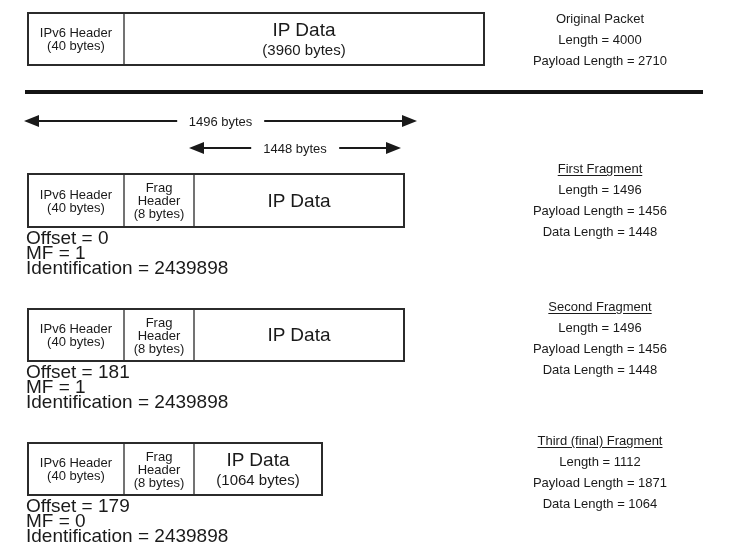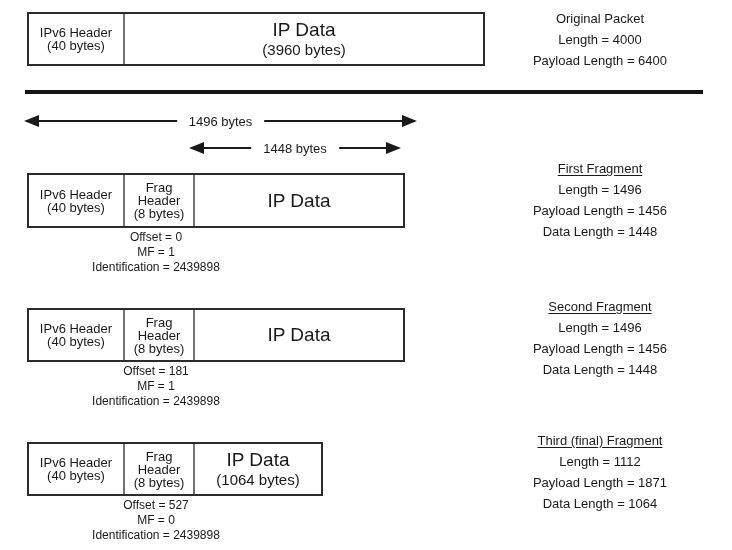--- a/index.html
+++ b/index.html
@@ -14,21 +14,21 @@
   .cell-h{width:94px;}
   .cell-f{width:70px;}
   .cell-d{flex:1;}
   .small-txt{font-size:13px;line-height:13px;}
   .ipdata-txt{font-size:19px;line-height:22px;}
   .ipdata-sub{font-size:15px;line-height:18px;}
   
   .info{position:absolute;left:484px;width:232px;text-align:center;font-size:13px;line-height:21px;}
   .info .title-u{text-decoration:underline;text-underline-offset:2px;}
   
-  .meta{position:absolute;left:26px;width:260px;text-align:center;font-size:12px;line-height:15px;}
+  .meta{position:absolute;left:26px;width:260px;text-align:left;font-size:19px;line-height:15px;}
   
   .thickline{position:absolute;left:25px;top:90px;width:678px;height:4px;background:#141414;}
   
   .arrow{position:absolute;height:16px;}
   .arrow .shaft{position:absolute;left:9px;right:9px;top:7px;height:2px;background:#1a1a1a;}
   .arrow .head{position:absolute;top:2px;width:0;height:0;border-top:6px solid transparent;border-bottom:6px solid transparent;}
   .arrow .head-l{left:0;border-right:15px solid #1a1a1a;}
   .arrow .head-r{right:0;border-left:15px solid #1a1a1a;}
   .arrow .lbl{position:absolute;left:50%;top:8px;transform:translate(-50%,-50%);background:#ffffff;padding:0 12px;font-size:13px;white-space:nowrap;}
 </style>
@@ -43,21 +43,21 @@
       <div>(40 bytes)</div>
     </div>
     <div class="cell cell-d sep">
       <div class="ipdata-txt">IP Data</div>
       <div class="ipdata-sub">(3960 bytes)</div>
     </div>
   </div>
   <div class="info" style="top:8px;">
     <div>Original Packet</div>
     <div>Length = 4000</div>
-    <div>Payload Length = 6400</div>
+    <div>Payload Length = 2710</div>
   </div>
 
   <div class="thickline"></div>
 
   <div class="arrow" style="left:24px;top:113px;width:393px;">
     <span class="head head-l"></span>
     <span class="shaft"></span>
     <span class="head head-r"></span>
     <span class="lbl">1496 bytes</span>
   </div>
@@ -129,21 +129,21 @@
       <div>Frag</div>
       <div>Header</div>
       <div>(8 bytes)</div>
     </div>
     <div class="cell cell-d sep">
       <div class="ipdata-txt">IP Data</div>
       <div class="ipdata-sub">(1064 bytes)</div>
     </div>
   </div>
   <div class="meta" style="top:498px;">
-    <div>Offset = 527</div>
+    <div>Offset = 179</div>
     <div>MF = 0</div>
     <div>Identification = 2439898</div>
   </div>
   <div class="info" style="top:430px;">
     <div class="title-u">Third (final) Fragment</div>
     <div>Length = 1112</div>
     <div>Payload Length = 1871</div>
     <div>Data Length = 1064</div>
   </div>
 

